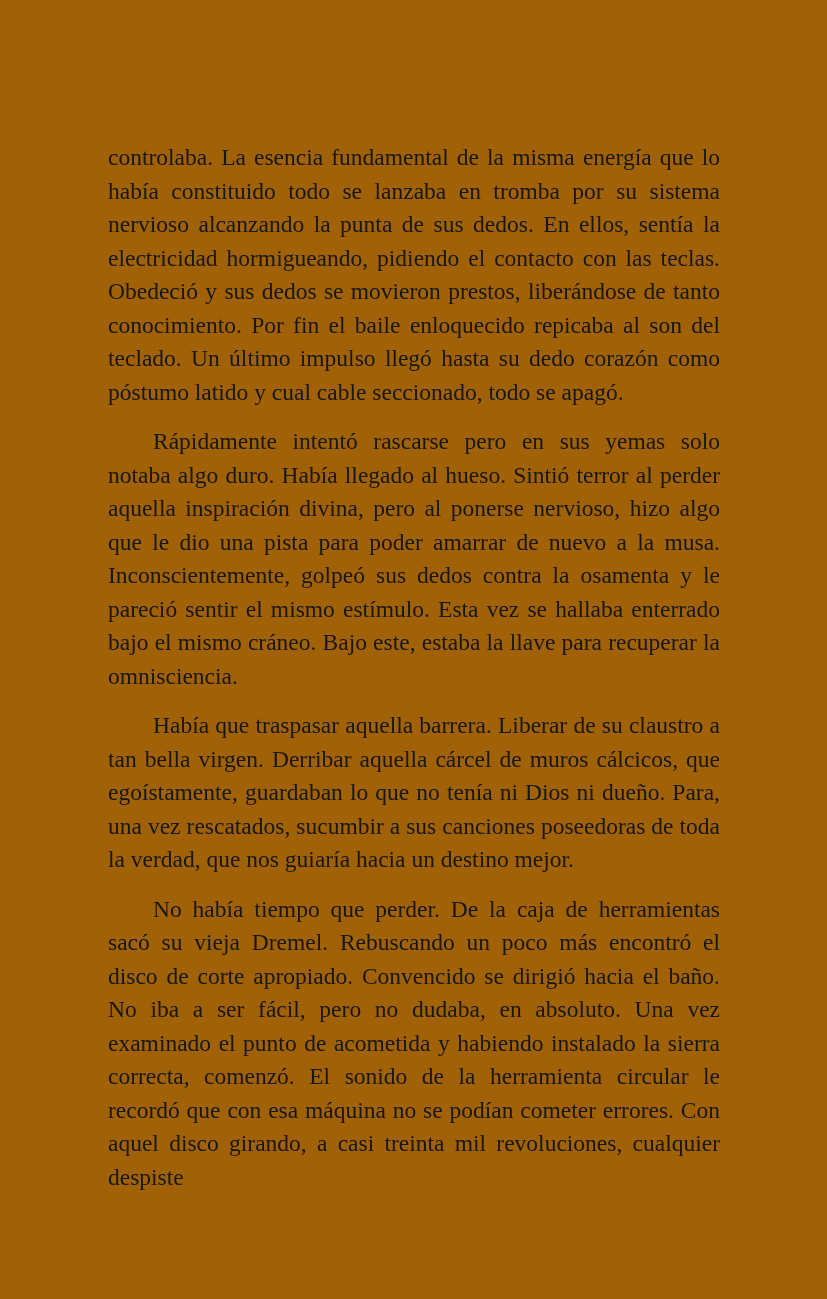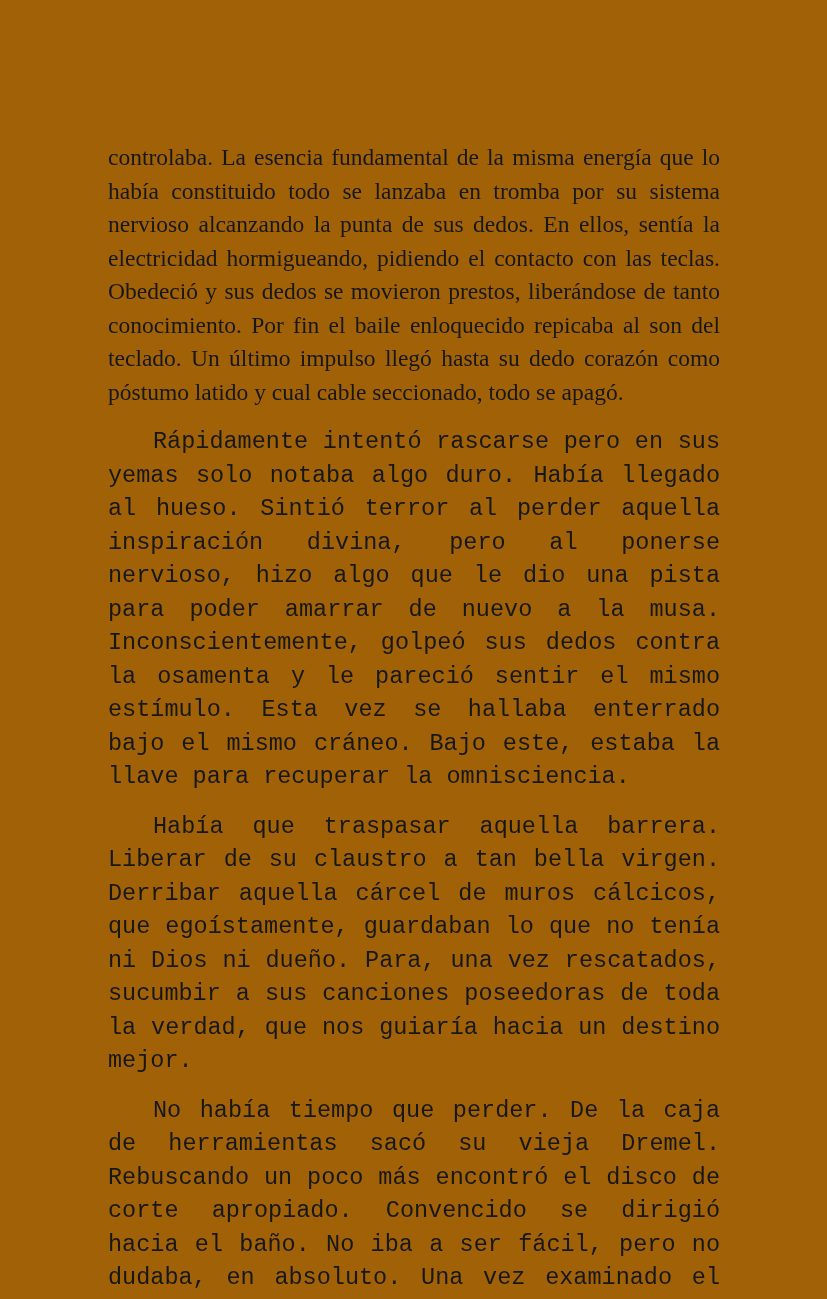--- a/index.html
+++ b/index.html
@@ -26,21 +26,20 @@
     color: #171717;
     text-align: justify;
     text-justify: inter-word;
   }
   .text-column p {
     margin: 0 0 16px 0;
     padding: 0;
   }
   .text-column p.indent {
     text-indent: 45px;
-    font-family: Liberation Mono, monospace;
   }
 </style>
 </head>
 <body>
 
 <div class="viewport">
   <div class="text-column">
     <p>controlaba. La esencia fundamental de la misma energía que lo había constituido todo se lanzaba en tromba por su sistema nervioso alcanzando la punta de sus dedos. En ellos, sentía la electricidad hormigueando, pidiendo el contacto con las teclas. Obedeció y sus dedos se movieron prestos, liberándose de tanto conocimiento. Por fin el baile enloquecido repicaba al son del teclado. Un último impulso llegó hasta su dedo corazón como póstumo latido y cual cable seccionado, todo se apagó.</p>
     <p class="indent">Rápidamente intentó rascarse pero en sus yemas solo notaba algo duro. Había llegado al hueso. Sintió terror al perder aquella inspiración divina, pero al ponerse nervioso, hizo algo que le dio una pista para poder amarrar de nuevo a la musa. Inconscientemente, golpeó sus dedos contra la osamenta y le pareció sentir el mismo estímulo. Esta vez se hallaba enterrado bajo el mismo cráneo. Bajo este, estaba la llave para recuperar la omnisciencia.</p>
     <p class="indent">Había que traspasar aquella barrera. Liberar de su claustro a tan bella virgen. Derribar aquella cárcel de muros cálcicos, que egoístamente, guardaban lo que no tenía ni Dios ni dueño. Para, una vez rescatados, sucumbir a sus canciones poseedoras de toda la verdad, que nos guiaría hacia un destino mejor.</p>

